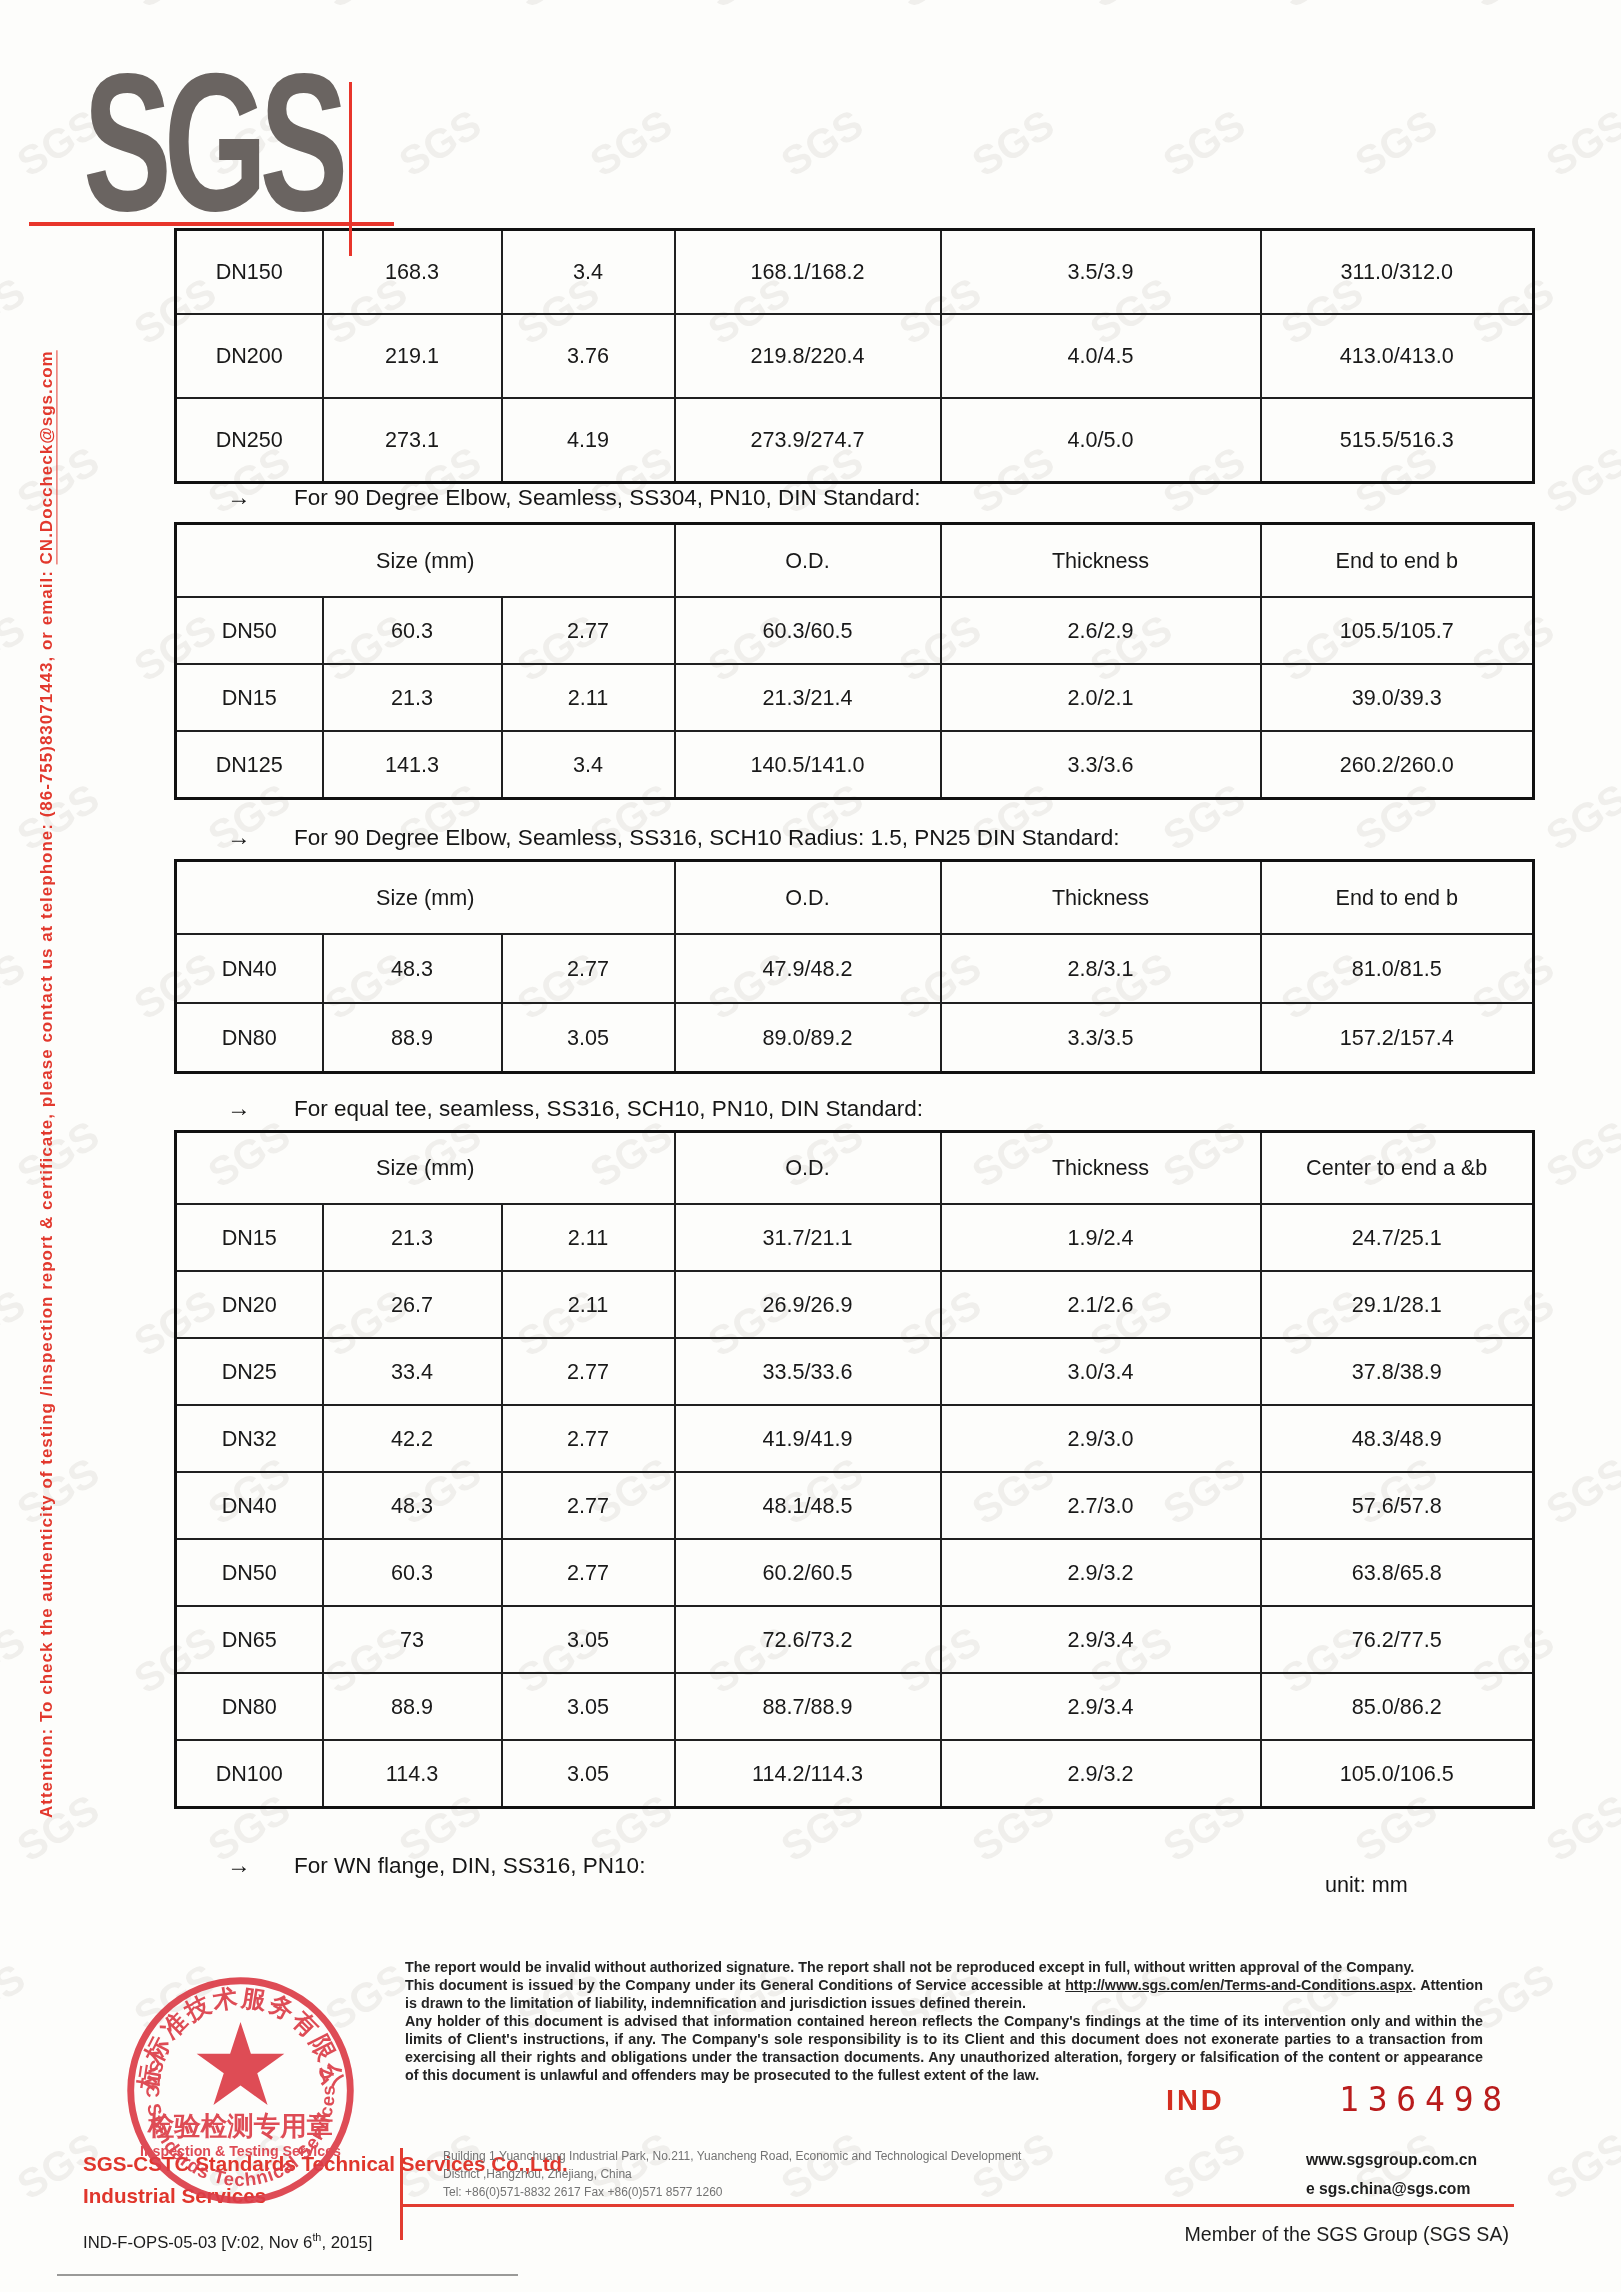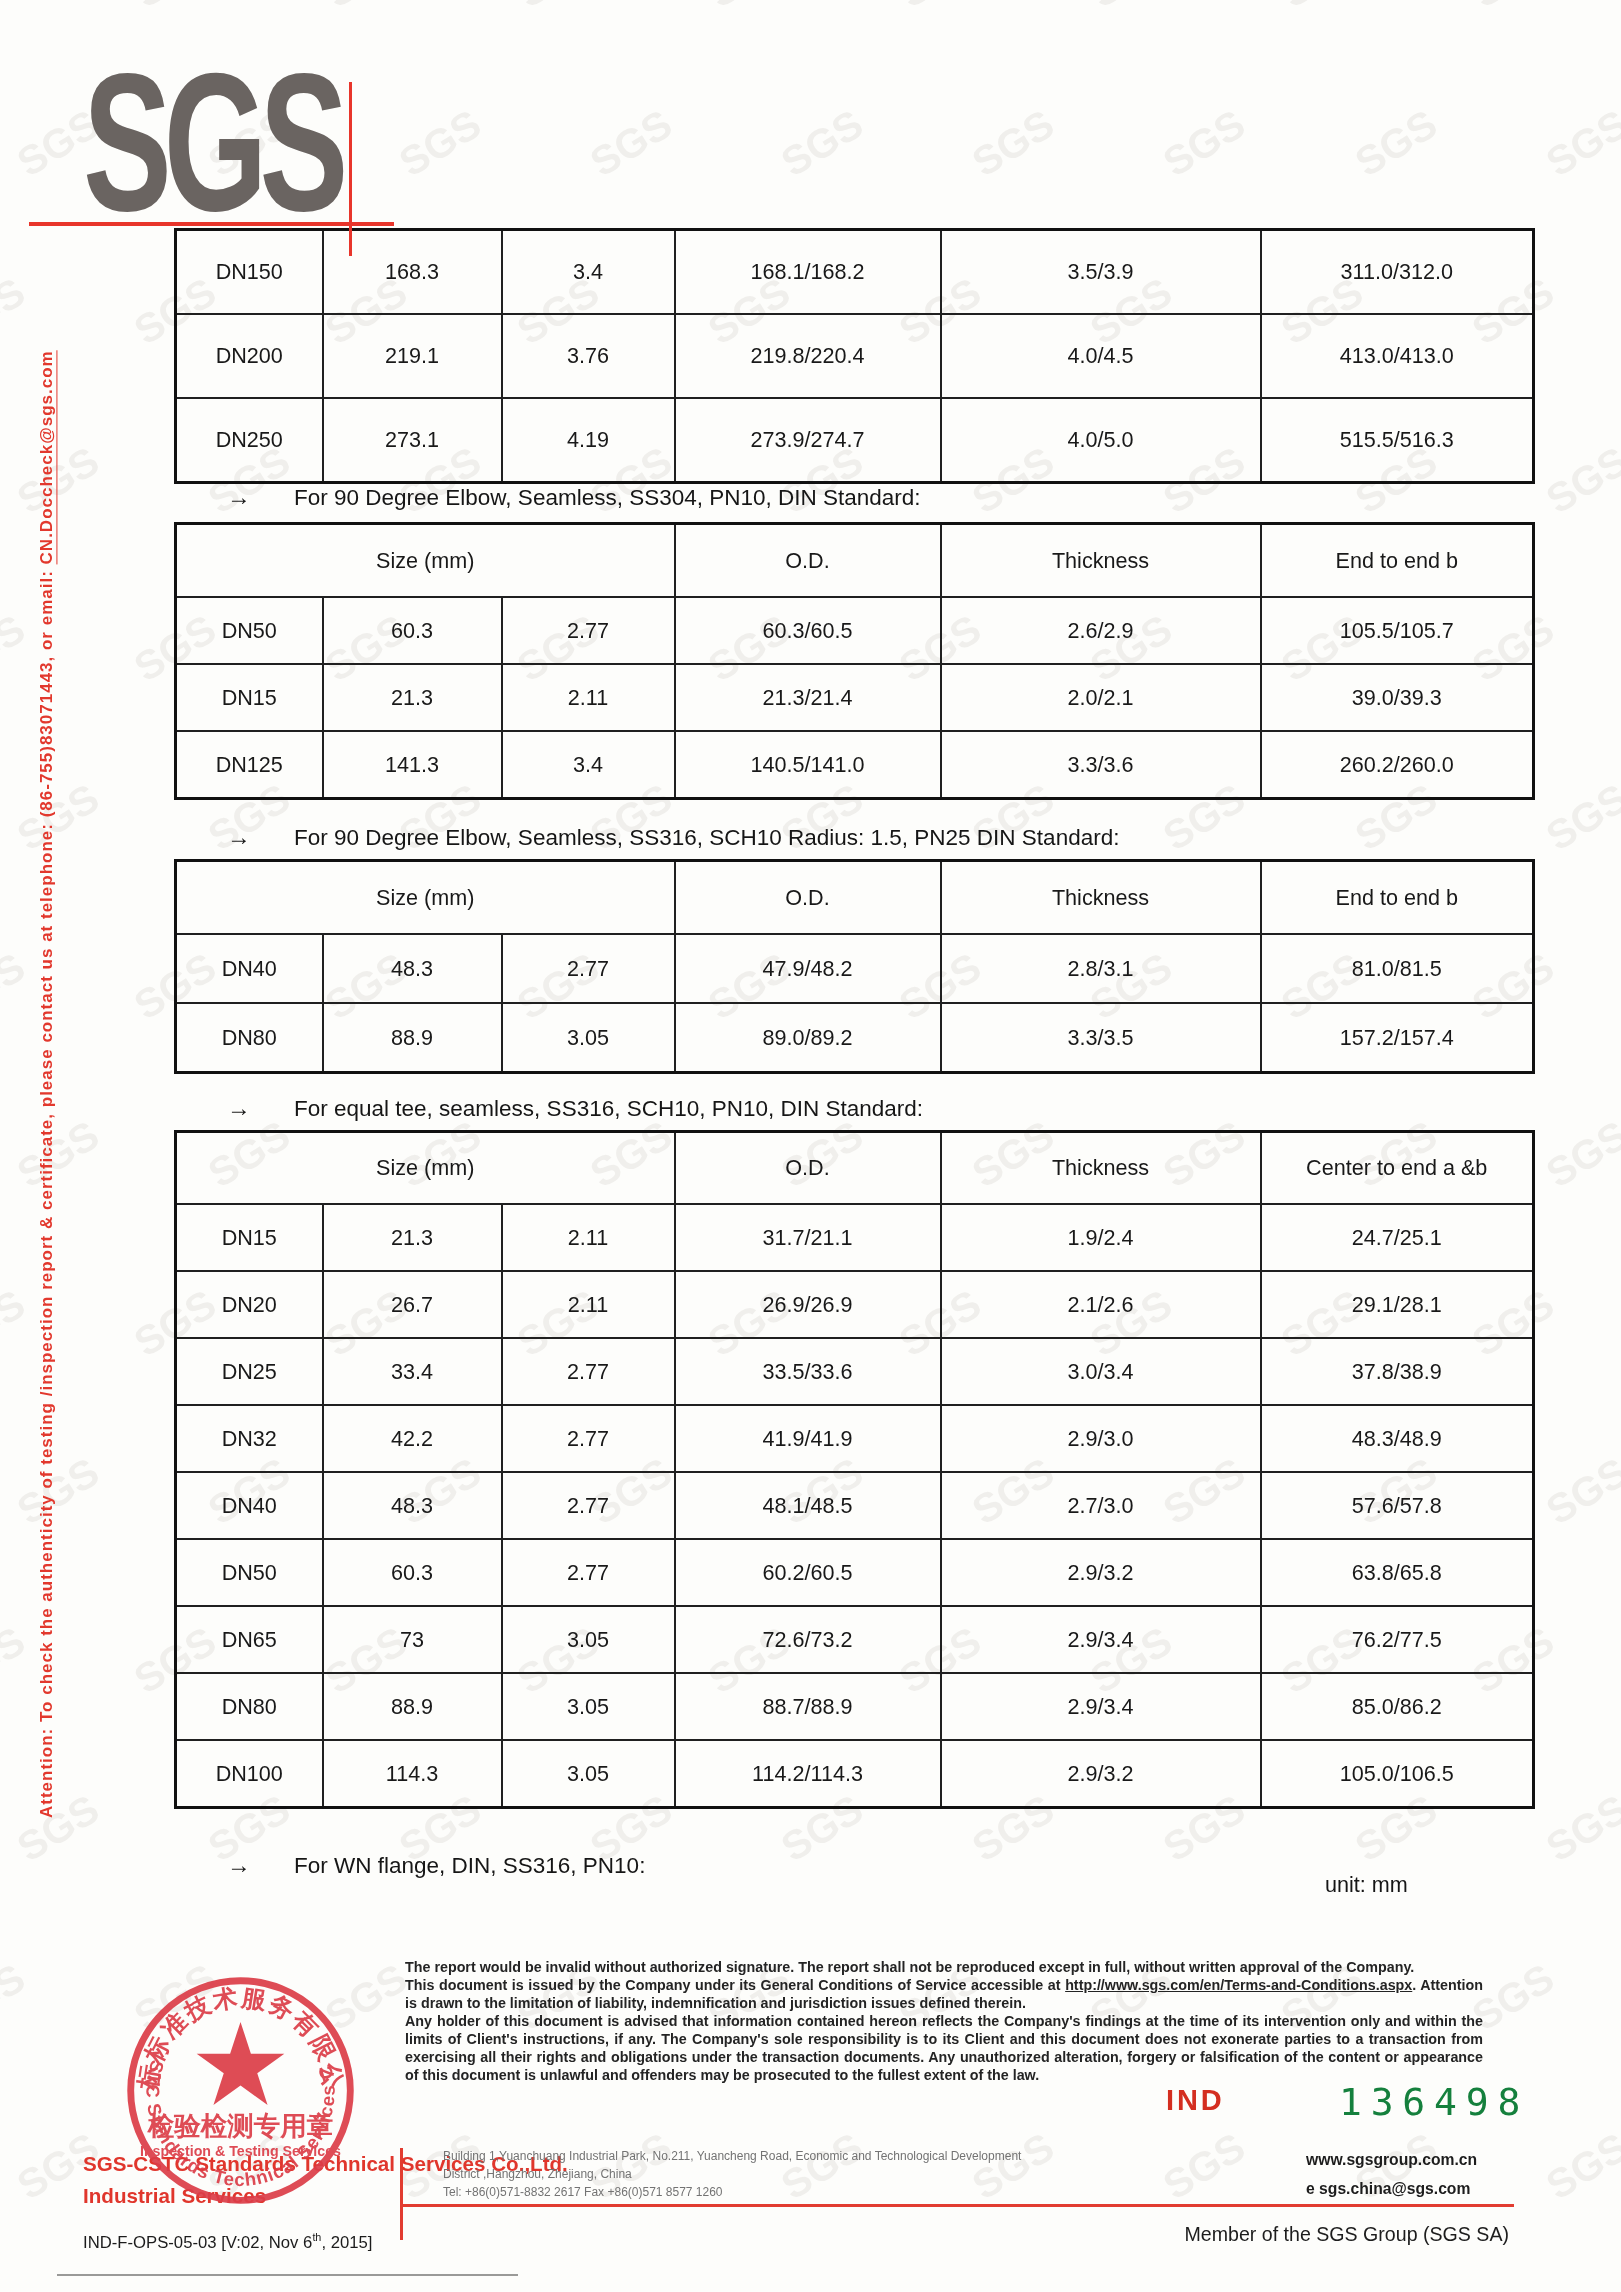--- a/index.html
+++ b/index.html
@@ -38,22 +38,22 @@
            display:flex;align-items:center;}
   .heading .arrow{display:inline-block;width:67px;font-size:23.5px;}
   #unit-note{position:absolute;left:1325px;top:1856px;z-index:2;font-size:21.6px;color:#161616;margin-top:16px;}
   
   #disclaimer{position:absolute;left:405px;top:1958px;width:1078px;z-index:2;
               font-size:14.3px;font-weight:bold;line-height:18px;color:#242424;text-align:justify;}
   #disclaimer p{margin:0;}
   #disclaimer .u{text-decoration:underline;}
   #ind-code{position:absolute;left:1166px;top:2084px;z-index:3;font-size:29px;font-weight:bold;
             color:#d42e20;letter-spacing:2.9px;}
-  #stamp-number{position:absolute;left:1339px;top:2080px;z-index:3;font-size:38px;
-            color:#15803d;letter-spacing:8.8px;font-family:"DejaVu Sans Mono",monospace;}
+  #stamp-number{position:absolute;left:1339px;top:2080px;z-index:3;font-size:33px;
+            color:#b91c1c;letter-spacing:8.8px;font-family:"DejaVu Sans Mono",monospace;}
   
   #stamp{position:absolute;left:116px;top:1966px;z-index:5;opacity:.92;}
   
   #company-lines{position:absolute;left:83px;top:2148px;z-index:2;color:#e0362c;
                  font-size:20.6px;font-weight:bold;line-height:32px;}
   #red-vline{position:absolute;left:400px;top:2148px;width:2.9px;height:92px;background:#e23c30;z-index:2;}
   #red-hline{position:absolute;left:402px;top:2204px;width:1112px;height:2.9px;background:#e23c30;z-index:2;}
   #address{position:absolute;left:443px;top:2147px;width:659px;z-index:2;font-size:12px;
            line-height:18px;color:#737373;}
   #address .j{text-align:justify;}

